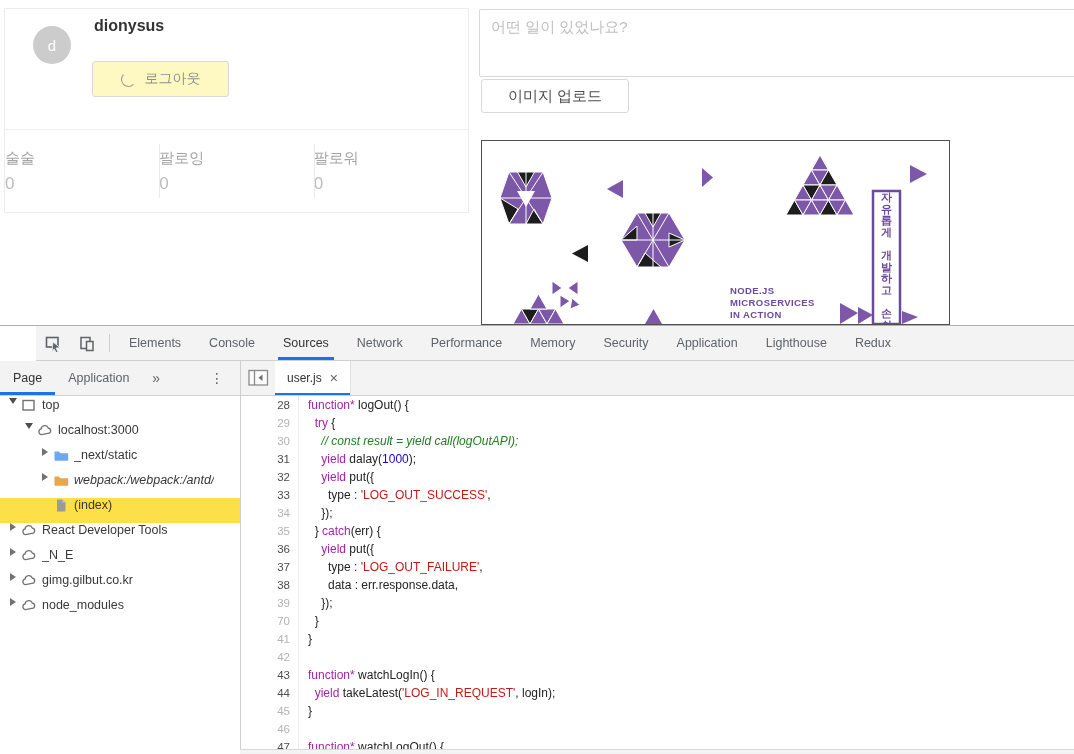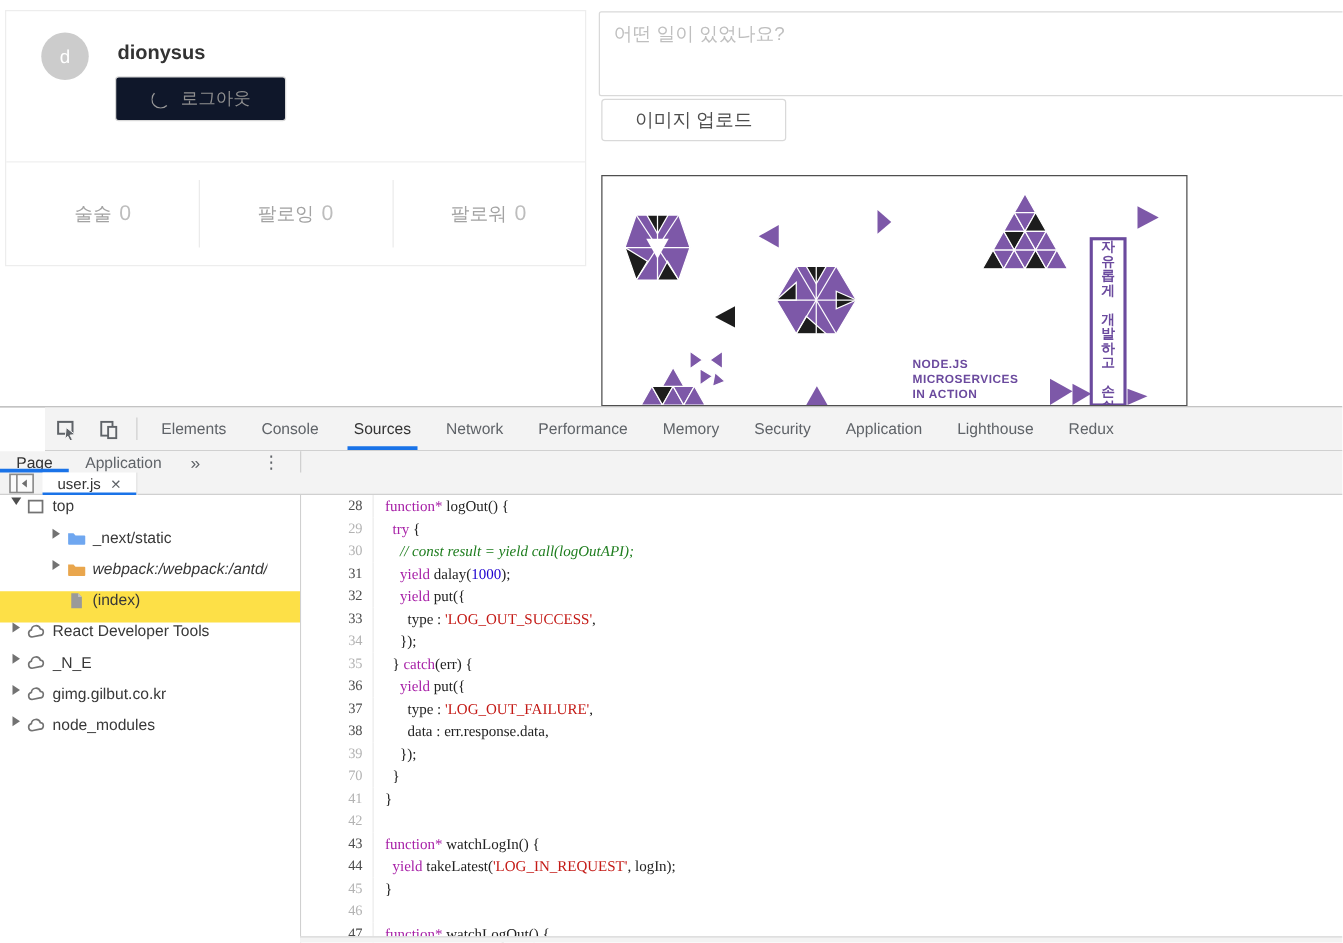--- a/index.html
+++ b/index.html
@@ -7,29 +7,29 @@
        font-family:"Liberation Sans","DejaVu Sans",sans-serif;position:relative;}
 
   
   .page{position:absolute;left:0;top:0;width:1074px;height:325px;background:#fff;}
 
   .profile-card{position:absolute;left:4px;top:8px;width:463px;height:203px;
                 border:1px solid #ededed;background:#fff;}
   .card-top{position:relative;height:120px;}
   .avatar{position:absolute;left:28px;top:17px;width:38px;height:38px;border-radius:50%;
           background:#ccc;color:#fff;font-size:15px;display:flex;align-items:center;justify-content:center;}
-  .username{position:absolute;left:89px;top:25px;font-size:16px;font-weight:bold;color:#333;}
-  .logout-btn{position:absolute;left:87px;top:52px;width:137px;height:36px;background:#0f172a;
+  .username{position:absolute;left:89px;top:8px;font-size:16px;font-weight:bold;color:#333;}
+  .logout-btn{position:absolute;left:87px;top:52px;width:137px;height:36px;background:#fef9c3;
               border:1px solid #d9d9d9;border-radius:3px;color:#8f8f8f;font-size:14px;
               display:flex;align-items:center;justify-content:center;gap:9px;cursor:pointer;}
   .spinner{width:13px;height:13px;border-radius:50%;border:1.6px solid transparent;
            border-left-color:#9a9a9a;border-bottom-color:#9a9a9a;display:inline-block;}
   .card-divider{position:absolute;left:0;top:120px;width:100%;border-top:1px solid #f0f0f0;}
   .stats{position:absolute;left:0;top:121px;width:100%;height:82px;display:flex;}
-  .stat-col{flex:1;display:flex;align-items:center;justify-content:center;gap:6px;position:relative;}
+  .stat-col{flex:1;display:flex;flex-direction:column;align-items:flex-start;justify-content:center;gap:6px;position:relative;}
   .stat-col + .stat-col::before{content:"";position:absolute;left:0;top:14px;bottom:14px;border-left:1px solid #ebebeb;}
   .stat-label{font-size:15px;color:#a3a3a3;}
   .stat-value{font-size:17px;color:#bdbdbd;}
 
   .composer-textarea{position:absolute;left:479px;top:9px;width:600px;height:68px;box-sizing:border-box;
             border:1px solid #d9d9d9;border-radius:2px;padding:8px 11px;font-size:15px;resize:none;
             font-family:"Liberation Sans","DejaVu Sans",sans-serif;color:#333;outline:none;}
   .composer-textarea::placeholder{color:#bfbfbf;}
   .upload-btn{position:absolute;left:481px;top:79px;width:148px;height:34px;background:#fff;
               border:1px solid #d9d9d9;border-radius:3px;color:#4e4e4e;font-size:15px;cursor:pointer;}
@@ -41,21 +41,21 @@
   .devtools{position:absolute;left:0;top:325px;width:1074px;height:429px;background:#fff;
             border-top:1px solid #b0b0b0;font-size:12px;color:#5f6368;}
   .dt-row1{height:34px;background:#f3f3f3;border-bottom:1px solid #d0d0d0;display:flex;align-items:stretch;margin-left:36px;}
   .dt-icnbtn{width:34px;display:flex;align-items:center;justify-content:center;cursor:pointer;}
   .dt-sep{width:1px;background:#cfcfcf;margin:8px 5px;}
   .dt-tab{display:flex;align-items:center;padding:0 14px;position:relative;color:#5f6368;
           font-size:12.5px;white-space:nowrap;cursor:pointer;gap:5px;}
   .dt-tab.active{color:#333;}
   .dt-tab.active::after{content:"";position:absolute;left:9px;right:9px;bottom:0;height:3px;background:#1a73e8;}
 
-  .dt-row2{height:34px;background:#f3f3f3;border-bottom:1px solid #d0d0d0;display:flex;align-items:stretch;flex-direction:column;}
+  .dt-row2{height:34px;background:#f3f3f3;border-bottom:1px solid #d0d0d0;display:flex;align-items:stretch;}
   .nav-tabs{width:240px;border-right:1px solid #d0d0d0;display:flex;align-items:stretch;flex:none;}
   .nav-tab{display:flex;align-items:center;padding:0 13px;position:relative;font-size:12.5px;cursor:pointer;}
   .nav-tab.active{color:#333;}
   .nav-tab.active::after{content:"";position:absolute;left:0;right:0;bottom:0;height:3px;background:#1a73e8;}
   .nav-more{display:flex;align-items:center;padding:0 10px;font-size:14px;cursor:pointer;letter-spacing:1px;}
   .nav-dots{display:flex;align-items:center;margin-left:auto;padding:0 16px;font-size:14px;cursor:pointer;}
   .ed-tabstrip{flex:1;display:flex;align-items:stretch;}
   .ed-collapse{width:34px;display:flex;align-items:center;justify-content:center;cursor:pointer;}
   .ed-tab{display:flex;align-items:center;gap:8px;background:#fff;padding:0 12px;position:relative;
           border-right:1px solid #e0e0e0;color:#333;font-size:12px;cursor:pointer;}
@@ -67,21 +67,21 @@
   .tree-row{height:25px;display:flex;align-items:flex-start;cursor:pointer;white-space:nowrap;color:#383838;font-size:12.5px;}
   .tree-row.selected{background:#fde047;}
   .tw{width:13px;flex:none;display:flex;align-items:center;justify-content:center;}
   .arr-exp{width:0;height:0;border-left:4.5px solid transparent;border-right:4.5px solid transparent;border-top:6px solid #4e4e4e;}
   .arr-col{width:0;height:0;border-top:4.5px solid transparent;border-bottom:4.5px solid transparent;border-left:6px solid #727272;}
   .ticon{width:16px;height:15px;flex:none;margin:0 5px 0 2px;}
   .tlabel{overflow:hidden;}
   .tlabel.italic{font-style:italic;}
 
   .dt-editor{flex:1;position:relative;background:#fff;overflow:hidden;
-             font-family:Liberation Serif, serif;font-size:12px;}
+             font-family:Liberation Sans, sans-serif;font-size:12px;}
   .code-line{display:flex;height:18px;line-height:18px;white-space:pre;}
   .ln{width:49px;flex:none;text-align:right;padding-right:8px;color:#b3b3b3;border-right:1px solid #ececec;
       font-size:11.5px;cursor:pointer;}
   .ln.dark{color:#4d4d4d;}
   .lc{padding-left:9px;color:#232323;}
   .tok-kw{color:#a822a8;}
   .tok-str{color:#c41a16;}
   .tok-cm{color:#1e7d1e;font-style:italic;}
   .tok-num{color:#1c00cf;}
   .tok-pl{color:#232323;}
@@ -277,20 +277,29 @@
   <div class="dt-body">
     <div class="dt-sidebar" id="file-tree">
         <div class="tree-row" style="padding-left: 6px;">
           <span class="tw">
             <span class="arr-exp"></span>
           </span>
           <span class="ticon"><svg width="16" height="15" viewBox="0 0 16 15">
               <rect x="2" y="2.5" width="11" height="9.5" fill="#fff" stroke="#737373" stroke-width="1.4"></rect>
             </svg></span>
           <span class="tlabel">top</span>
+        </div>
+        <div class="tree-row" style="padding-left: 22px;">
+          <span class="tw">
+            <span class="arr-exp"></span>
+          </span>
+          <span class="ticon"><svg width="16" height="15" viewBox="0 0 16 15">
+              <path d="M4.6 11.6 a2.9 2.9 0 0 1 -0.5 -5.7 a3.7 3.7 0 0 1 7.2 -0.8 a2.6 2.6 0 0 1 -0.5 5.2 z" fill="none" stroke="#737373" stroke-width="1.3"></path>
+            </svg></span>
+          <span class="tlabel">localhost:3000</span>
         </div>
         <div class="tree-row" style="padding-left: 38px;">
           <span class="tw">
             <span class="arr-col"></span>
           </span>
           <span class="ticon"><svg width="16" height="15" viewBox="0 0 16 15">
               <path d="M1.5 3.5 h4.3 l1.6 1.8 h7.1 a0.7 0.7 0 0 1 0.7 0.7 v6 a0.7 0.7 0 0 1 -0.7 0.7 h-12.3 a0.7 0.7 0 0 1 -0.7 -0.7 z" fill="#6fa7f0"></path>
             </svg></span>
           <span class="tlabel">_next/static</span>
         </div>

